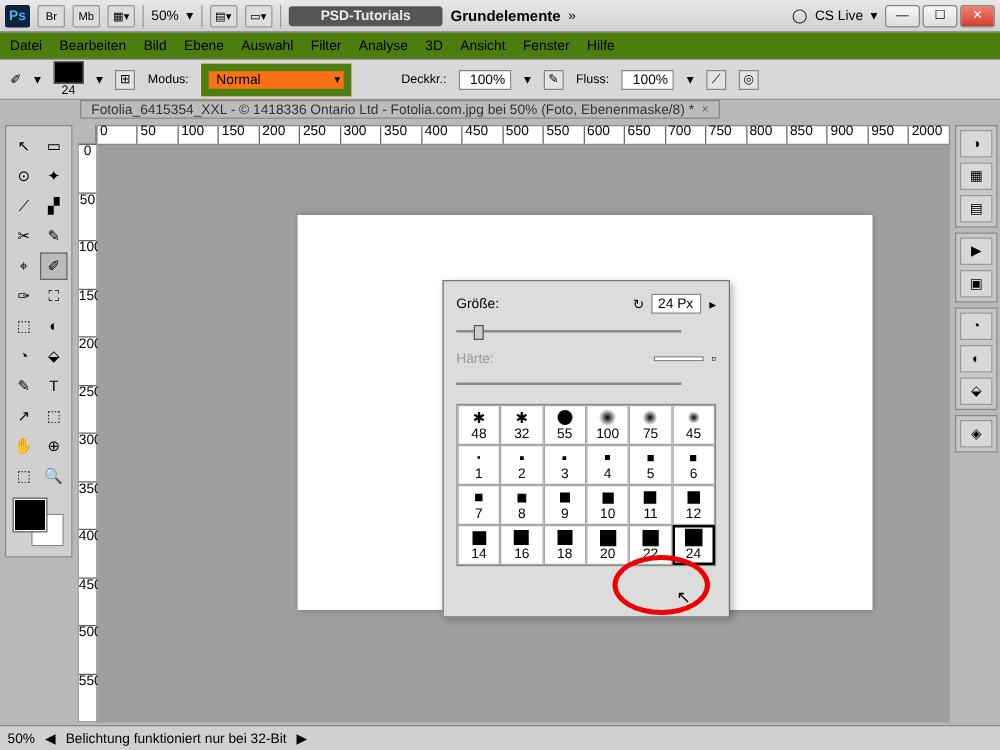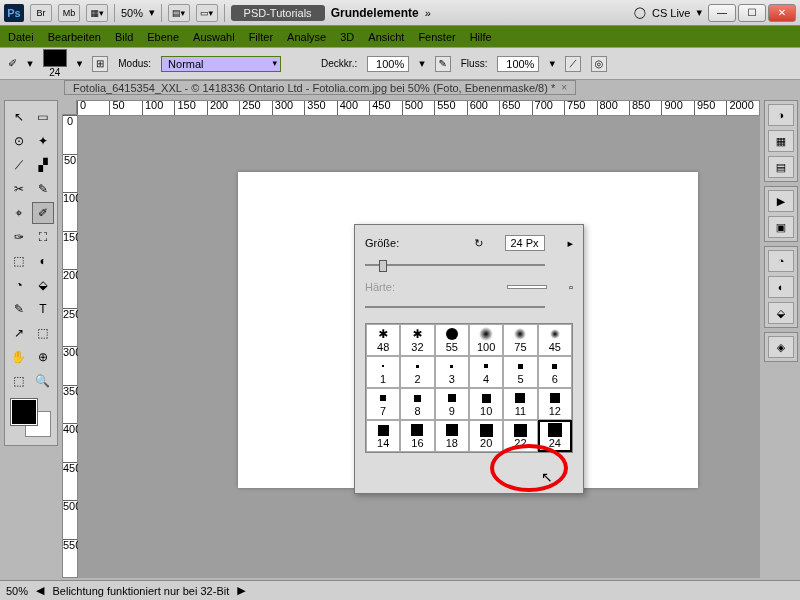--- a/index.html
+++ b/index.html
@@ -2,32 +2,32 @@
 <html><head>
 <meta charset="utf-8">
 <style>
 * { margin:0; padding:0; box-sizing:border-box; font-family:Tahoma,Arial,sans-serif; font-size:11px; }
 body { background:#b8b8b8; width:800px; height:600px; overflow:hidden; position:relative; }
 .titlebar { height:26px; background:linear-gradient(#e8e8e8,#d0d0d0); border-bottom:1px solid #888; display:flex; align-items:center; padding:0 4px; gap:6px; }
 .ps-icon { width:20px; height:18px; background:#0a2340; color:#5fa8e8; text-align:center; line-height:18px; font-weight:bold; font-size:11px; border-radius:2px; }
 .tb-btn { width:22px; height:18px; background:#ddd; border:1px solid #999; text-align:center; line-height:16px; font-size:9px; border-radius:2px; }
 .tb-sep { width:1px; height:18px; background:#999; }
 .pct { font-size:11px; }
-.title-tab { background:#555; color:#eee; padding:2px 13px; border-radius:3px; font-weight:normal; font-size:11px; }
+.title-tab { background:#555; color:#eee; padding:2px 26px; border-radius:3px; font-weight:bold; font-size:11px; }
 .title-txt { font-weight:bold; font-size:12px; }
 .spacer { flex:1; }
 .win-btns { display:flex; gap:2px; }
 .win-btn { width:28px; height:18px; background:linear-gradient(#f8f8f8,#ddd); border:1px solid #888; border-radius:3px; text-align:center; line-height:15px; font-size:10px; }
 .win-close { background:linear-gradient(#f08070,#d04030); color:#fff; }
 .menubar { height:22px; background:#4d7c0f; border-bottom:1px solid #999; display:flex; align-items:center; padding:0 8px; gap:14px; }
 .menu-item { font-size:11px; cursor:default; }
 .optbar { height:32px; background:#d8d8d8; border-bottom:1px solid #999; display:flex; align-items:center; padding:0 8px; gap:10px; }
 .opt-swatch { width:24px; height:18px; background:#000; border:1px solid #666; }
 .opt-lbl { font-size:10px; }
-.dropdown { background:#c4b5fd; border:1px solid #4d7c0f; padding:1px 18px 1px 6px; font-size:11px; position:relative; }
+.dropdown { background:#f97316; border:6px solid #4d7c0f; padding:1px 18px 1px 6px; font-size:11px; position:relative; }
 .dropdown::after { content:"▾"; position:absolute; right:3px; font-size:9px; }
 .num-input { width:42px; background:#fff; border:1px solid #888; padding:1px 4px; text-align:right; font-size:11px; }
 .doc-tab-bar { position:absolute; left:64px; top:80px; height:15px; background:#bbb; border:1px solid #888; padding:0 8px; display:flex; align-items:center; font-size:10px; color:#333; }
 .doc-tab-close { margin-left:6px; font-size:10px; color:#666; }
 .ruler-h { position:absolute; left:76px; top:100px; right:40px; height:16px; background:#fff; border:1px solid #888; font-size:8px; display:flex; }
 .ruler-h div { flex:1; border-left:1px solid #666; padding-left:2px; line-height:8px; }
 .ruler-v { position:absolute; left:62px; top:114px; width:16px; bottom:22px; background:#fff; border:1px solid #888; font-size:8px; display:flex; flex-direction:column; }
 .ruler-v div { flex:1; border-top:1px solid #666; padding-top:1px; text-align:center; line-height:8px; }
 .canvas-area { position:absolute; left:78px; top:116px; right:40px; bottom:22px; background:#9e9e9e; }
 .canvas { position:absolute; left:160px; top:56px; width:460px; height:316px; background:#fff; box-shadow:0 0 4px rgba(0,0,0,.3); }
@@ -35,21 +35,21 @@
 .tool-row { display:flex; }
 .tool { width:24px; height:22px; margin:1px; border:1px solid transparent; text-align:center; line-height:20px; font-size:12px; cursor:default; }
 .tool.active { background:#bbb; border:1px solid #666; }
 .tool-colors { position:relative; width:48px; height:40px; margin:4px 2px; }
 .tool-fg { position:absolute; width:26px; height:26px; background:#000; border:1px solid #fff; outline:1px solid #666; left:2px; top:2px; }
 .tool-bg { position:absolute; width:26px; height:26px; background:#fff; border:1px solid #888; left:16px; top:14px; }
 .right-dock { position:absolute; right:2px; top:100px; width:34px; display:flex; flex-direction:column; gap:4px; }
 .dock-grp { background:#c8c8c8; border:1px solid #888; padding:3px; display:flex; flex-direction:column; gap:4px; }
 .dock-ic { width:26px; height:22px; background:#d8d8d8; border:1px solid #999; text-align:center; line-height:20px; font-size:11px; }
 .brush-popup { position:absolute; left:354px; top:224px; width:230px; height:270px; background:#dcdcdc; border:1px solid #777; box-shadow:2px 2px 6px rgba(0,0,0,.3); padding:10px; }
-.bp-row { display:flex; align-items:center; margin-bottom:8px; gap:22px; }
+.bp-row { display:flex; align-items:center; margin-bottom:8px; gap:6px; }
 .bp-label { font-size:11px; flex:0 0 56px; }
 .bp-field { width:40px; background:#fff; border:1px solid #888; padding:1px 4px; font-size:11px; }
 .bp-slider { width:180px; height:12px; position:relative; margin:2px 0 10px 0; }
 .bp-track { position:absolute; top:5px; left:0; right:0; height:2px; background:#888; }
 .bp-thumb { position:absolute; top:1px; width:8px; height:12px; background:#ccc; border:1px solid #555; }
 .bp-grid { background:#fff; border:1px solid #888; display:grid; grid-template-columns:repeat(6,1fr); grid-auto-rows:32px; }
 .bp-cell { border:1px solid #aaa; display:flex; flex-direction:column; align-items:center; justify-content:center; font-size:9px; position:relative; cursor:default; }
 .bp-prev { width:14px; height:14px; display:flex; align-items:center; justify-content:center; }
 .bp-sq { background:#000; }
 .bp-circ { background:#000; border-radius:50%; }

